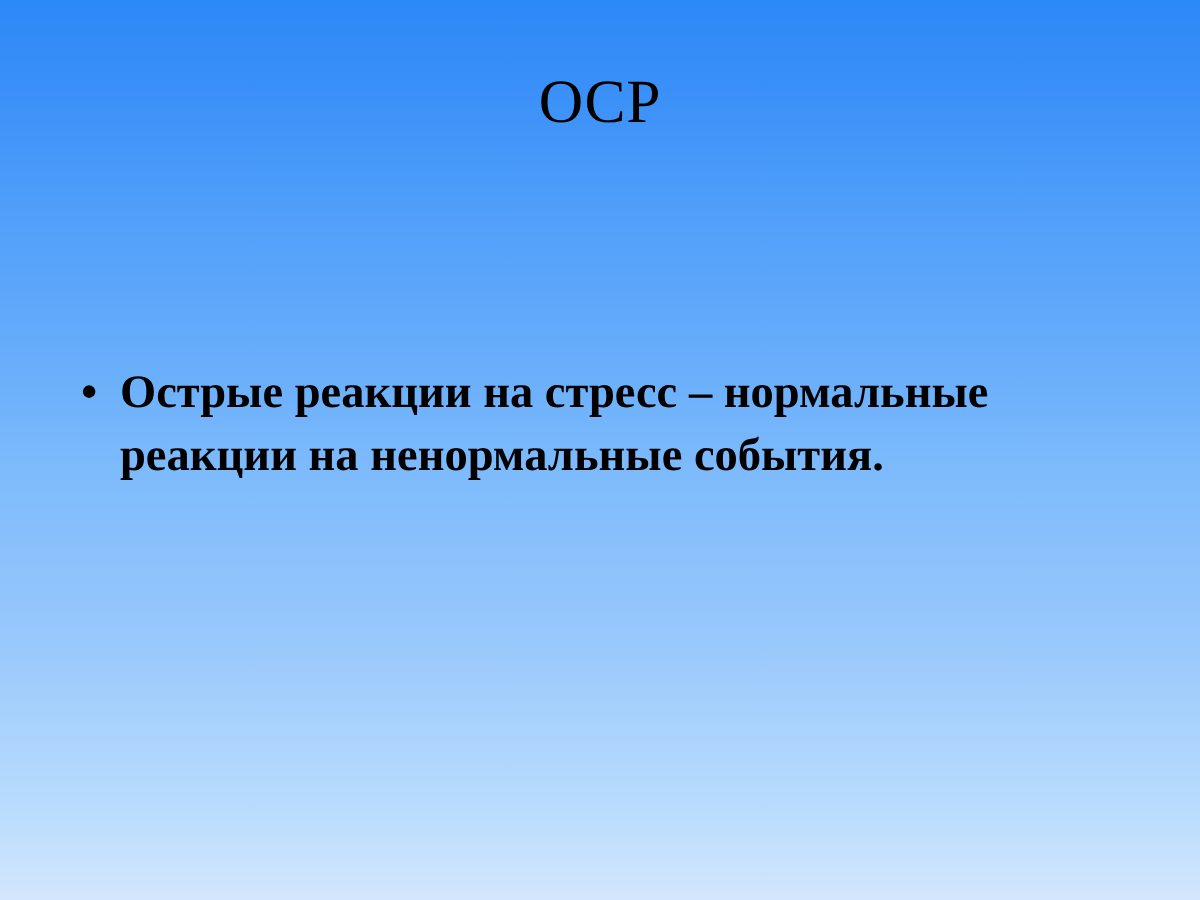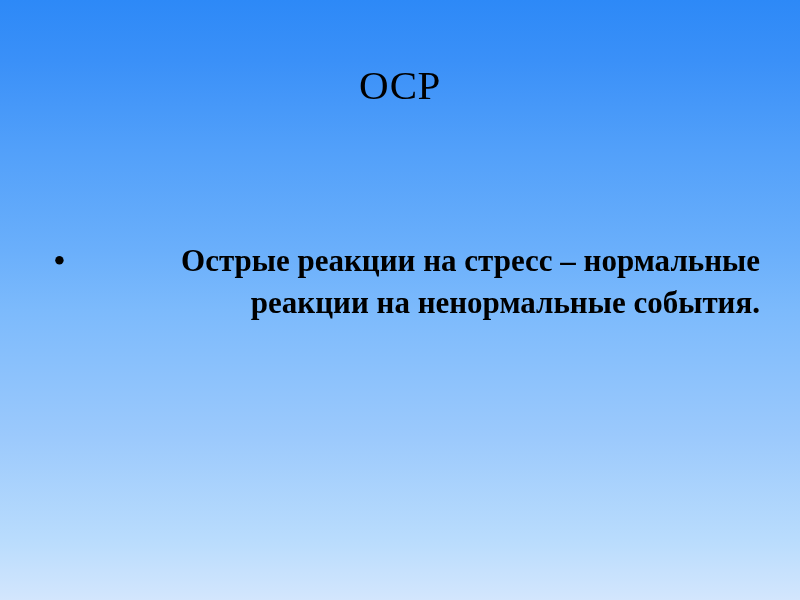--- a/index.html
+++ b/index.html
@@ -35,21 +35,21 @@
 
   
   #title-area {
     position: absolute;
     left: 50px;
     top: 44px;
     width: 700px;
     text-align: center;
   }
   #slide-title {
-    margin: 18px;
+    margin: 0;
     padding: 0;
     font-family: "Liberation Serif", "DejaVu Serif", serif;
     font-weight: normal;
     font-size: 41px;
     line-height: 46px;
     color: #000000;
     letter-spacing: 0.5px;
     white-space: pre;
   }
 
@@ -85,21 +85,20 @@
     top: 0;
     width: 20px;
     font-size: 31px;
     line-height: 42px;
     color: #000000;
     text-align: left;
   }
 
   li.bullet-item > .bullet-text {
     display: block;
-    text-align: right;
   }
 
   
 </style>
 </head>
 <body>
 
 <div id="slide">
 
   <div id="title-area">

